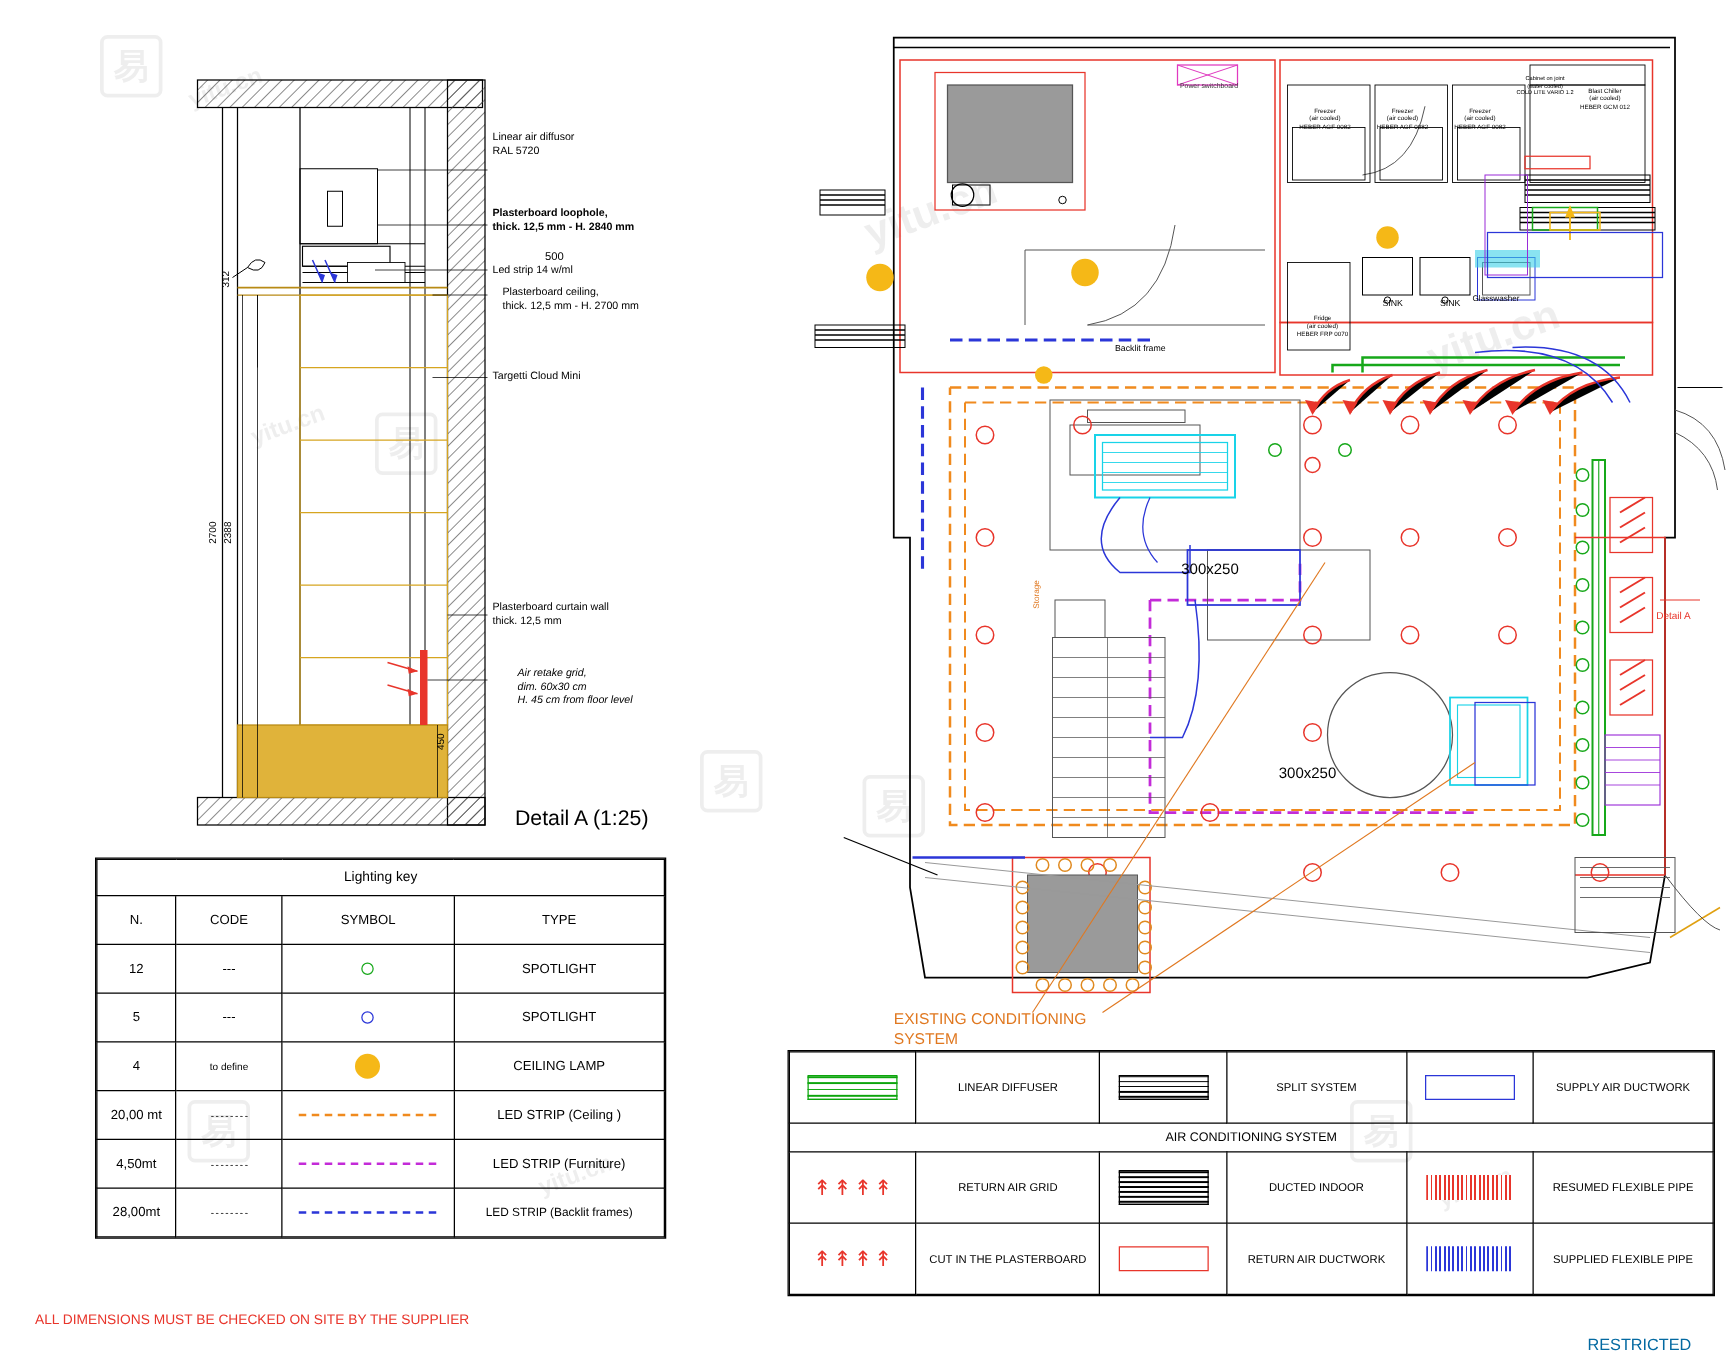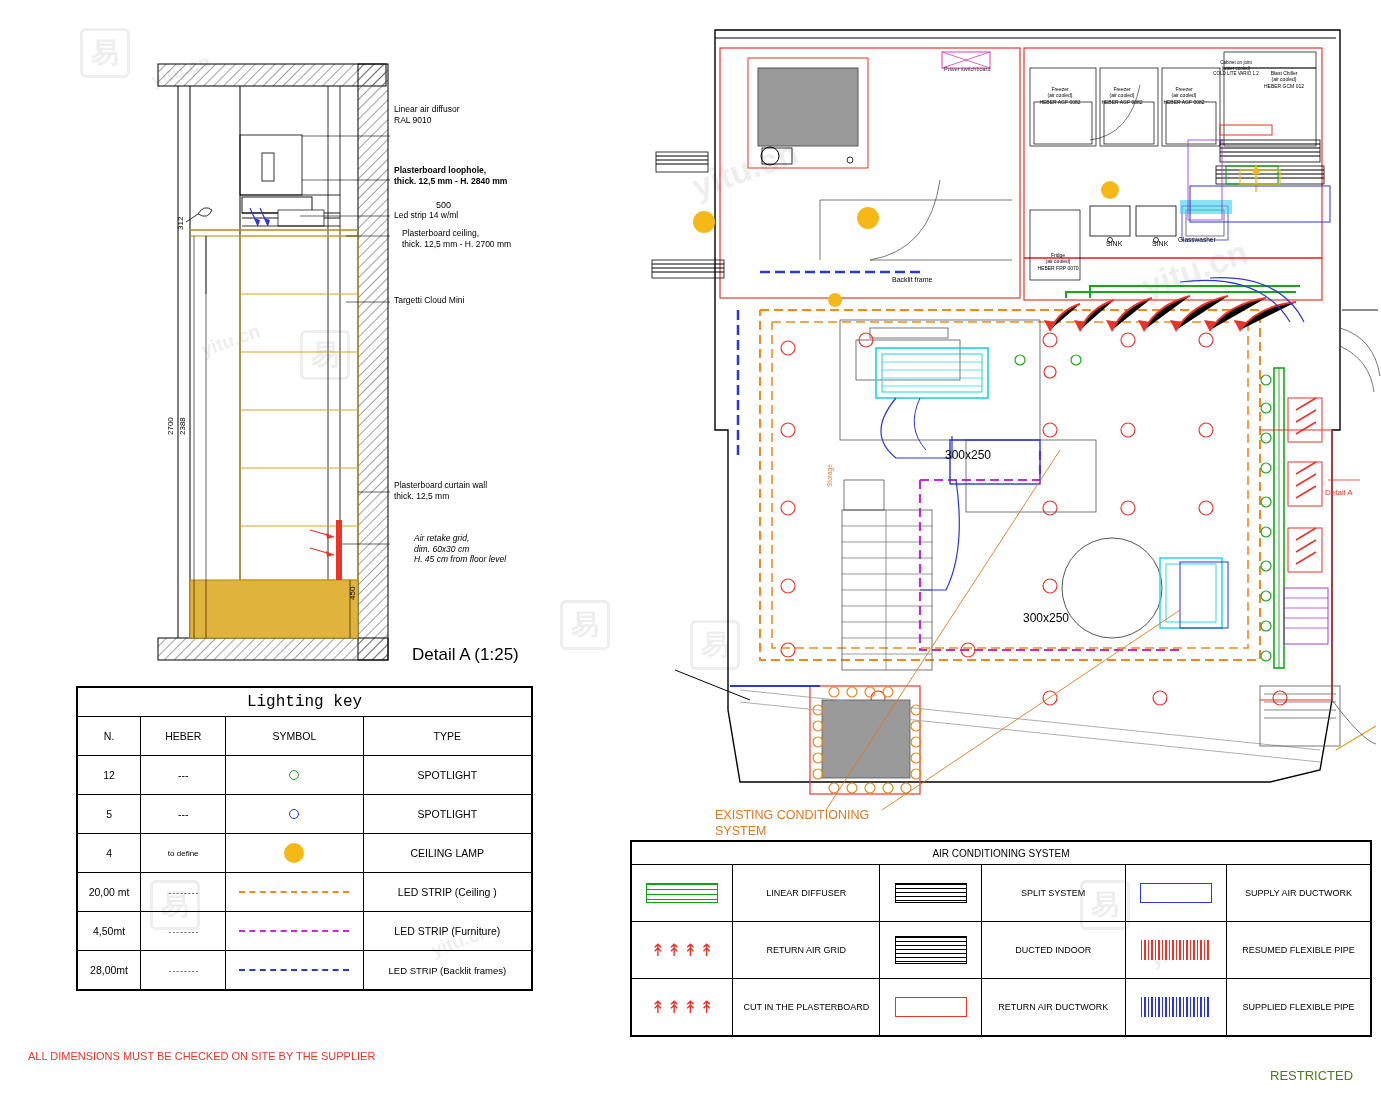--- a/index.html
+++ b/index.html
@@ -22,36 +22,36 @@
   #detailA{position:absolute;left:150px;top:40px;width:390px;height:640px;}
 
   .detailTitle{position:absolute;left:412px;top:645px;font-size:17px;}
 
   
   #lightkey{position:absolute;left:76px;top:686px;width:455px;border:1px solid #000;
             border-collapse:collapse;}
   #lightkey table{border-collapse:collapse;width:455px;}
   #lightkey td,#lightkey th{border:1px solid #000;font-size:10.5px;text-align:center;
             font-weight:normal;padding:0;height:38px;}
-  #lightkey .hdr{height:28px;font-size:16px;font-family:Liberation Mono, monospace;}
+  #lightkey .hdr{height:28px;font-size:11px;}
   #lightkey .c-n{width:62px;}
   #lightkey .c-code{width:84px;}
   #lightkey .c-sym{width:136px;margin-top:16px;}
   #lightkey .c-type{width:167px;}
   .sym-wrap{display:flex;align-items:center;justify-content:center;height:38px;}
   .circ{width:13px;height:13px;border-radius:50%;border:1.3px solid #e8352b;box-sizing:border-box;}
   .circ.green{border-color:#17a81a;width:10px;height:10px;}
   .circ.blue{border-color:#2b36d8;width:10px;height:10px;}
   .dot-orange{width:20px;height:20px;border-radius:50%;background:#f5b817;}
   .dash{width:110px;height:0;border-top:2px dashed #f08a1e;}
   .dash.purple{border-top-color:#c32bd8;}
   .dash.blue{border-top-color:#2b36d8;border-top-width:2.5px;}
 
   .footnote{position:absolute;left:28px;top:1050px;font-size:11px;color:#e8352b;}
-  .restricted{position:absolute;left:1270px;top:1068px;font-size:13px;color:#4d7c0f;}
+  .restricted{position:absolute;left:1270px;top:1068px;font-size:13px;color:#0369a1;}
 
   
   #plan{position:absolute;left:620px;top:10px;width:761px;height:830px;}
 
   .existLbl{position:absolute;left:715px;top:808px;font-size:12.5px;color:#e07820;
             line-height:1.25;white-space:pre-line;}
 
   
   #aclegend{position:absolute;left:630px;top:840px;width:740px;border:1px solid #000;}
   #aclegend table{border-collapse:collapse;width:740px;}
@@ -166,21 +166,21 @@
     </g>
   </svg>
 
   <div class="lbl" style="left:436px;top:200px;font-size:9px;">500</div>
   <div class="lbl" style="left:176px;top:230px;font-size:8px;transform:rotate(-90deg);transform-origin:left top;">312</div>
   <div class="lbl" style="left:166px;top:435px;font-size:8px;transform:rotate(-90deg);transform-origin:left top;">2700</div>
   <div class="lbl" style="left:178px;top:435px;font-size:8px;transform:rotate(-90deg);transform-origin:left top;">2388</div>
   <div class="lbl" style="left:348px;top:600px;font-size:8px;transform:rotate(-90deg);transform-origin:left top;">450</div>
 
   <div class="lbl" style="left:394px;top:104px;">Linear air diffusor
-RAL 9010</div>
+RAL 5720</div>
   <div class="lbl" style="left:394px;top:165px;font-weight:bold;">Plasterboard loophole,
 thick. 12,5 mm - H. 2840 mm</div>
   <div class="lbl" style="left:394px;top:210px;">Led strip  14 w/ml</div>
   <div class="lbl" style="left:402px;top:228px;">Plasterboard ceiling,
 thick. 12,5 mm - H. 2700 mm</div>
   <div class="lbl" style="left:394px;top:295px;text-align:center;">Targetti Cloud Mini</div>
   <div class="lbl" style="left:394px;top:480px;">Plasterboard curtain wall
 thick. 12,5 mm</div>
   <div class="lbl" style="left:414px;top:533px;font-style:italic;">Air retake grid,
 dim. 60x30 cm
@@ -189,21 +189,21 @@
   <div class="detailTitle">Detail  A  (1:25)</div>
 
   <div id="lightkey">
     <table>
       <tbody>
           <tr>
             <td class="hdr" colspan="4">Lighting key</td>
           </tr>
       <tr>
         <td class="c-n">N.</td>
-        <td class="c-code">HEBER</td>
+        <td class="c-code">CODE</td>
         <td class="c-sym">SYMBOL</td>
         <td class="c-type">TYPE</td>
       </tr>
       <tr>
         <td>12</td>
         <td>---</td>
         <td>
               <div class="sym-wrap">
                 <div class="circ green"></div>
               </div>
@@ -588,36 +588,36 @@
   <div class="lbl" style="left:892px;top:276px;font-size:7px;">Backlit frame</div>
   <div class="lbl" style="left:826px;top:487px;font-size:6.5px;color:#e07820;transform:rotate(-90deg);transform-origin:left top;">Storage</div>
 
   <div class="existLbl">EXISTING CONDITIONING
 SYSTEM</div>
 
   <div id="aclegend">
     <table>
       <tbody>
           <tr>
+        <td class="symcell">
+              <div class="sym-green"></div>
+            </td>
+        <td class="txtcell">LINEAR DIFFUSER</td>
+        <td class="symcell">
+              <div class="sym-split"></div>
+            </td>
+        <td class="txtcell">SPLIT SYSTEM</td>
+        <td class="symcell">
+              <div class="sym-blue-rect"></div>
+            </td>
+        <td class="txtcell">SUPPLY AIR DUCTWORK</td>
+      </tr>
+      <tr>
             <td class="title" colspan="6">AIR CONDITIONING SYSTEM</td>
           </tr>
-      <tr>
-        <td class="symcell">
-              <div class="sym-green"></div>
-            </td>
-        <td class="txtcell">LINEAR DIFFUSER</td>
-        <td class="symcell">
-              <div class="sym-split"></div>
-            </td>
-        <td class="txtcell">SPLIT SYSTEM</td>
-        <td class="symcell">
-              <div class="sym-blue-rect"></div>
-            </td>
-        <td class="txtcell">SUPPLY AIR DUCTWORK</td>
-      </tr>
       <tr>
         <td class="symcell">
           <div class="arrows">
                 <span>↟</span>
                 <span>↟</span>
                 <span>↟</span>
                 <span>↟</span>
               </div>
         </td>
         <td class="txtcell">RETURN AIR GRID</td>

